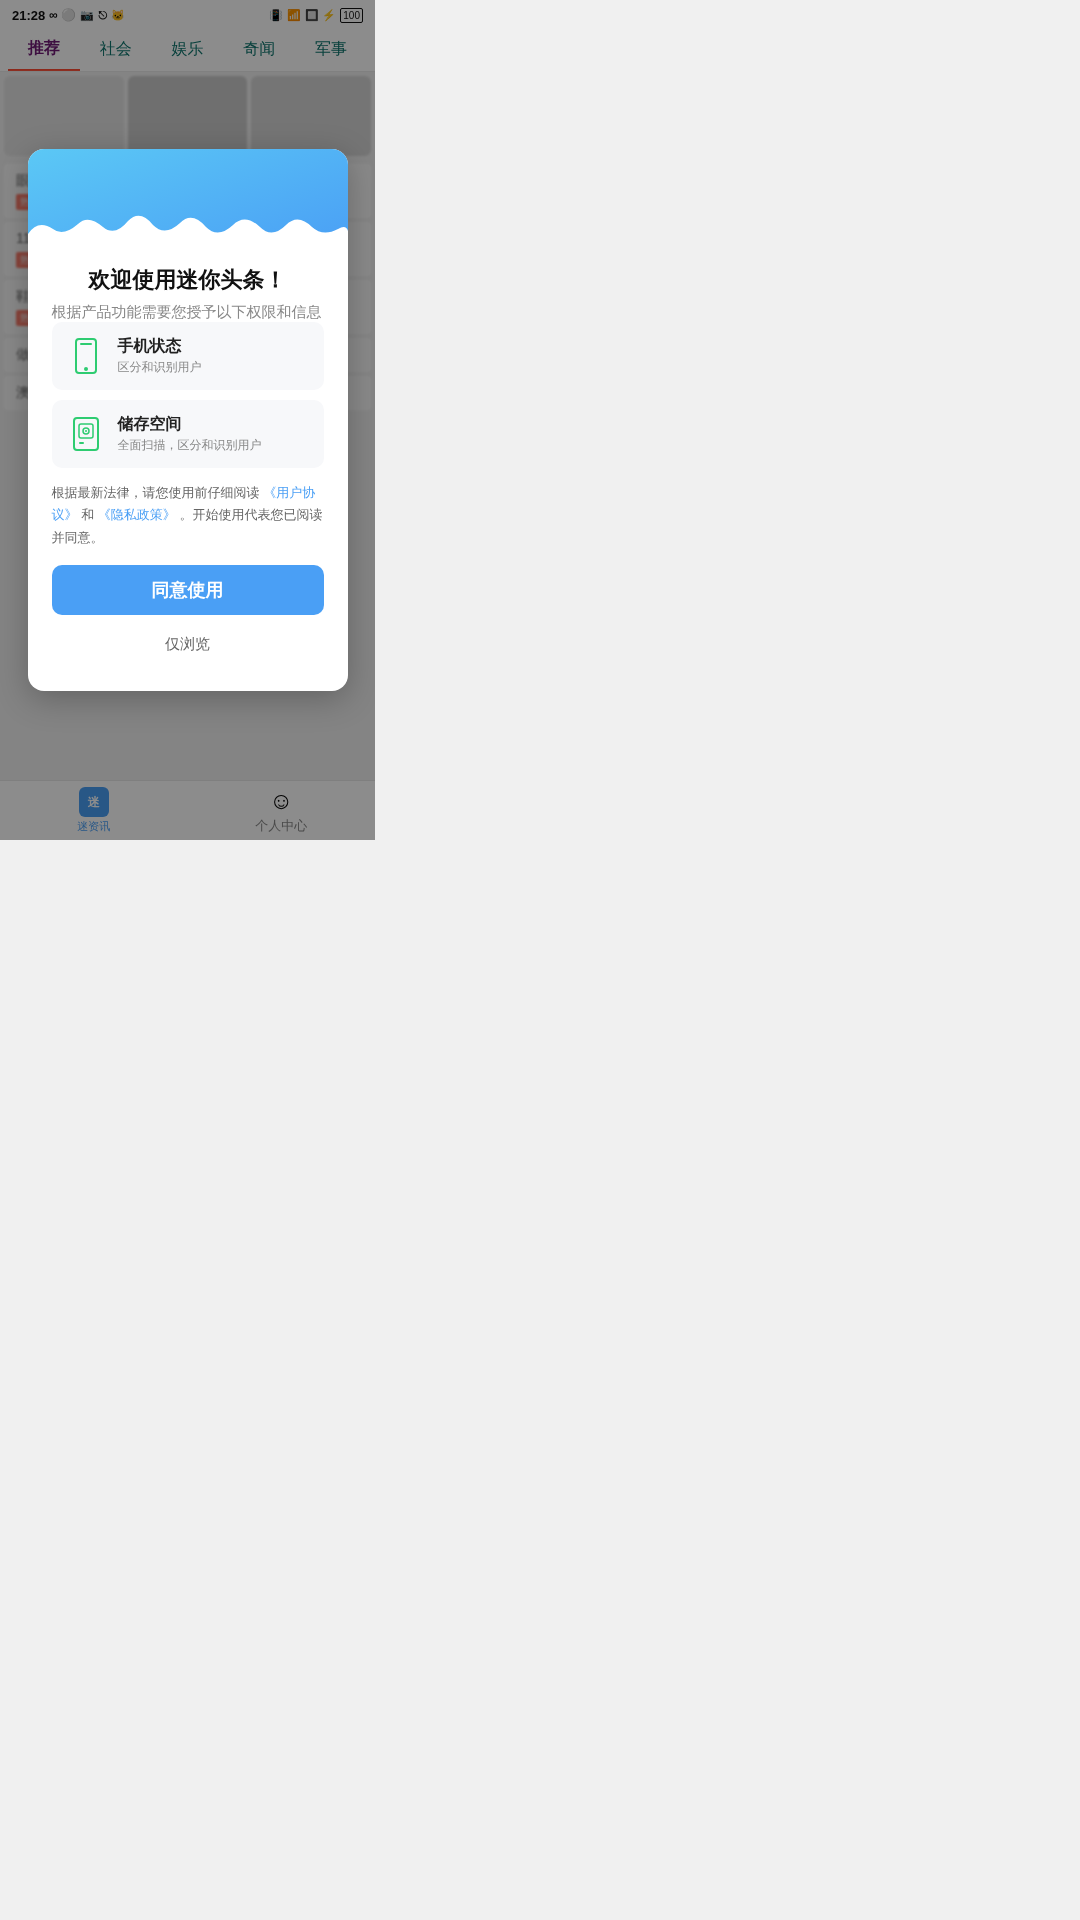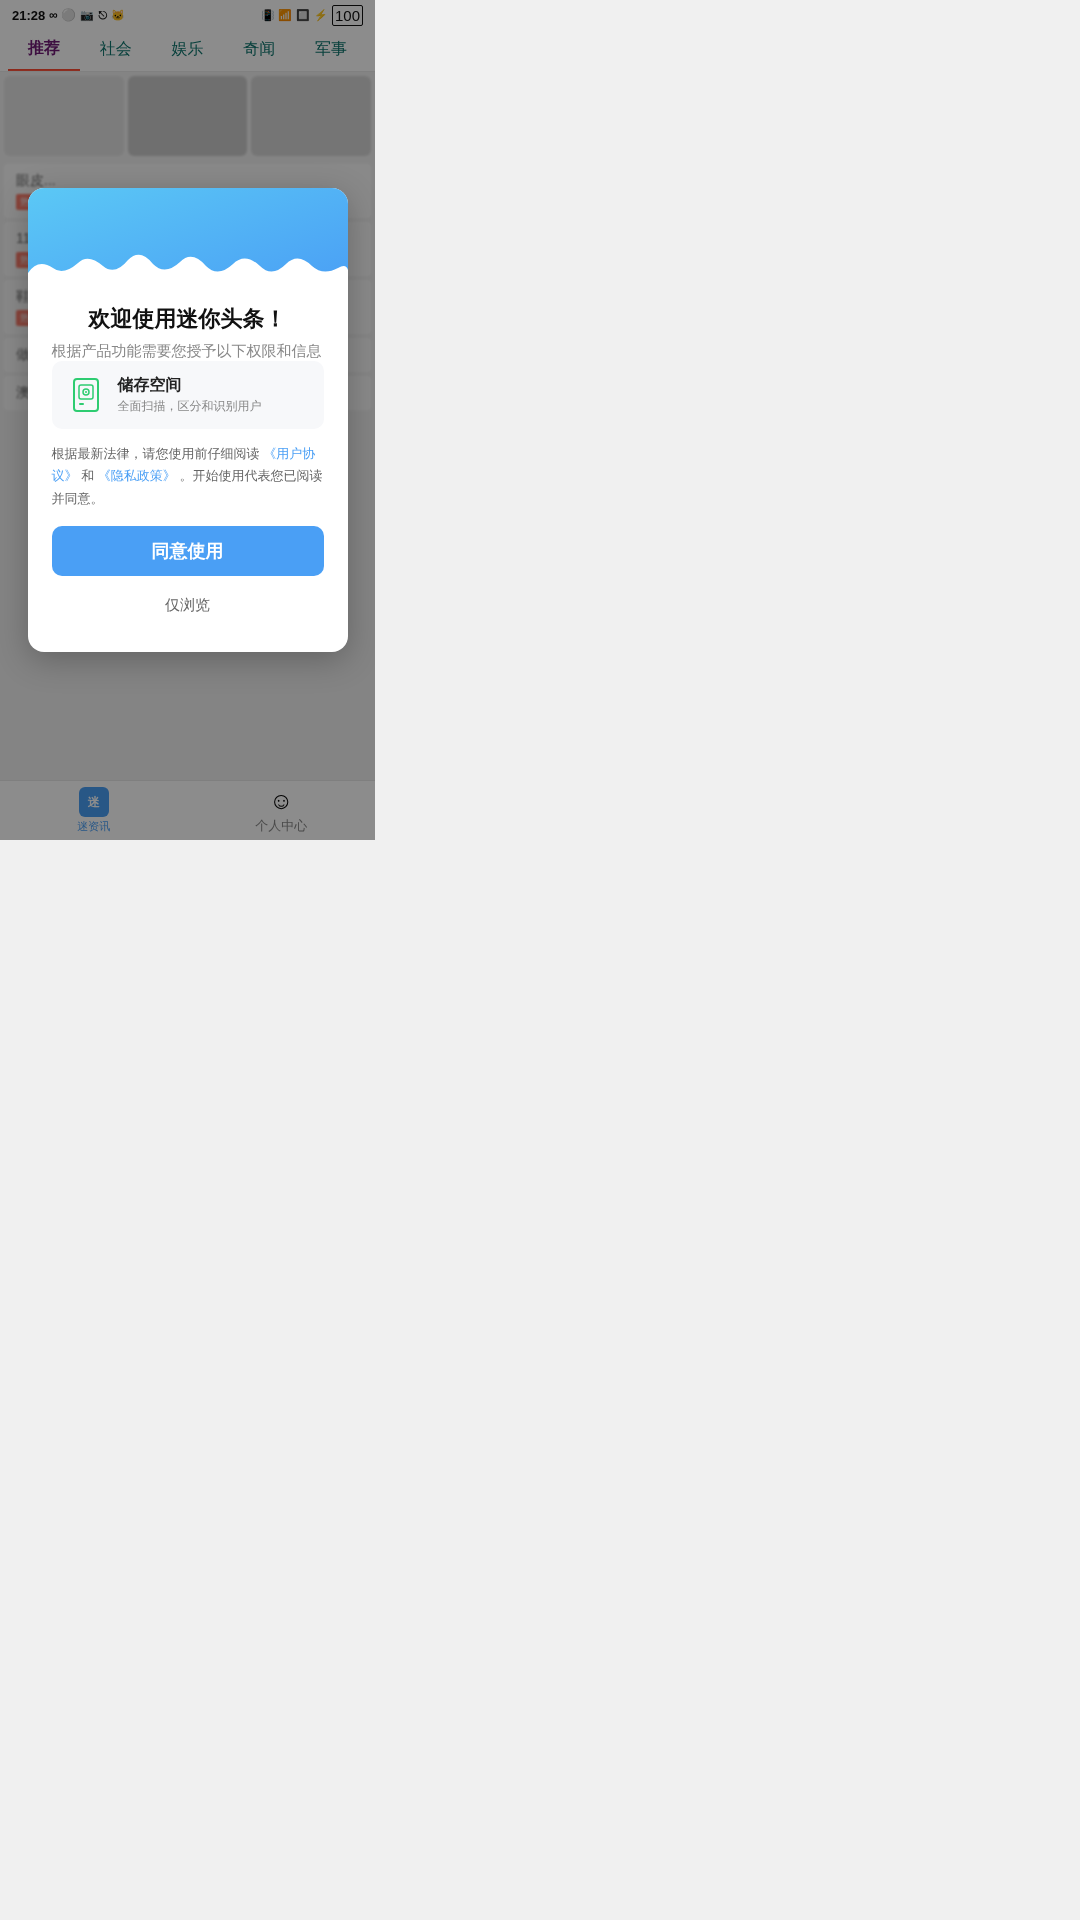--- a/index.html
+++ b/index.html
@@ -21,21 +21,21 @@
       align-items: center;
       padding: 6px 12px 4px;
       background: #fff;
       font-size: 13px;
       font-weight: 500;
       color: #111;
       height: 28px;
     }
     .status-left { display: flex; align-items: center; gap: 4px; font-size: 13px; font-weight: 700; }
     .status-right { display: flex; align-items: center; gap: 4px; font-size: 12px; }
-    .battery { border: 1.5px solid #111; border-radius: 2px; padding: 1px 2px; font-size: 15px; display:flex;align-items:center;text-align:right; }
+    .battery { border: 1.5px solid #111; border-radius: 2px; padding: 1px 2px; font-size: 10px; display:flex;align-items:center;text-align:right; }
 
     
     .nav-tabs {
       display: flex;
       background: #fff;
       padding: 0 8px;
       height: 44px;
       align-items: center;
       border-bottom: 1px solid #e8e8e8;
     }
@@ -363,20 +363,33 @@
           Z
         " fill="white"></path>
       </svg>
     </div>
 
     <div class="dialog-body">
       <div class="dialog-title">欢迎使用迷你头条！</div>
       <div class="dialog-subtitle">根据产品功能需要您授予以下权限和信息</div>
 
       
+      <div class="permission-item">
+        <div class="perm-icon">
+          <svg width="32" height="36" viewBox="0 0 32 36" fill="none" xmlns="http://www.w3.org/2000/svg">
+            <rect x="6" y="1" width="20" height="34" rx="3" stroke="#2ecc71" stroke-width="2" fill="none"></rect>
+            <rect x="10" y="5" width="12" height="2" rx="1" fill="#2ecc71"></rect>
+            <circle cx="16" cy="31" r="2" fill="#2ecc71"></circle>
+          </svg>
+        </div>
+        <div class="perm-text">
+          <div class="perm-name">手机状态</div>
+          <div class="perm-desc">区分和识别用户</div>
+        </div>
+      </div>
 
       
       <div class="permission-item">
         <div class="perm-icon">
           <svg width="32" height="36" viewBox="0 0 32 36" fill="none" xmlns="http://www.w3.org/2000/svg">
             <rect x="4" y="2" width="24" height="32" rx="3" stroke="#2ecc71" stroke-width="2" fill="none"></rect>
             <rect x="9" y="8" width="14" height="14" rx="2" stroke="#2ecc71" stroke-width="1.5" fill="none"></rect>
             <circle cx="16" cy="15" r="3" stroke="#2ecc71" stroke-width="1.5" fill="none"></circle>
             <circle cx="16" cy="15" r="1" fill="#2ecc71"></circle>
             <rect x="9" y="26" width="5" height="2" rx="1" fill="#2ecc71"></rect>

